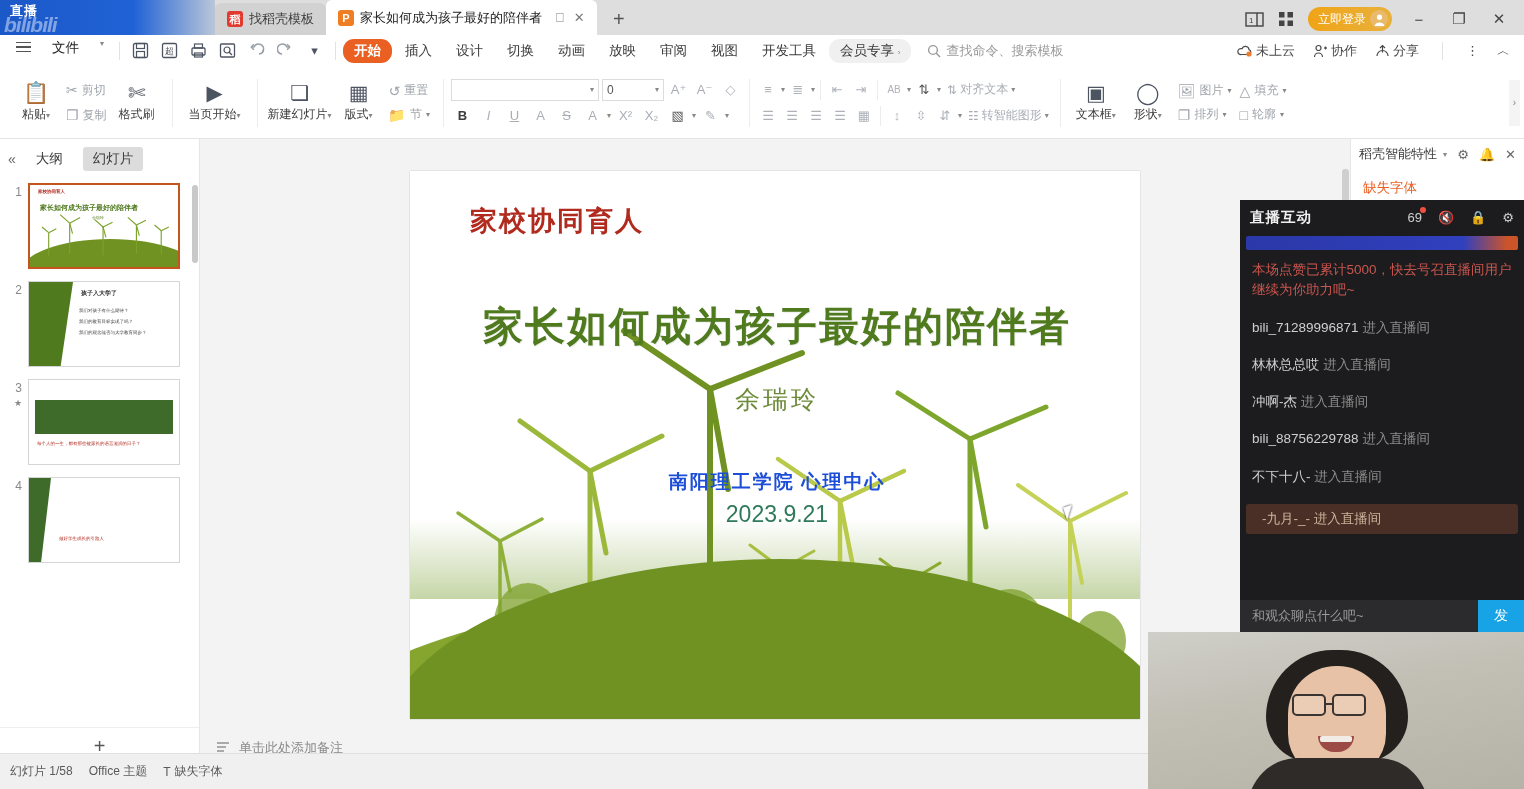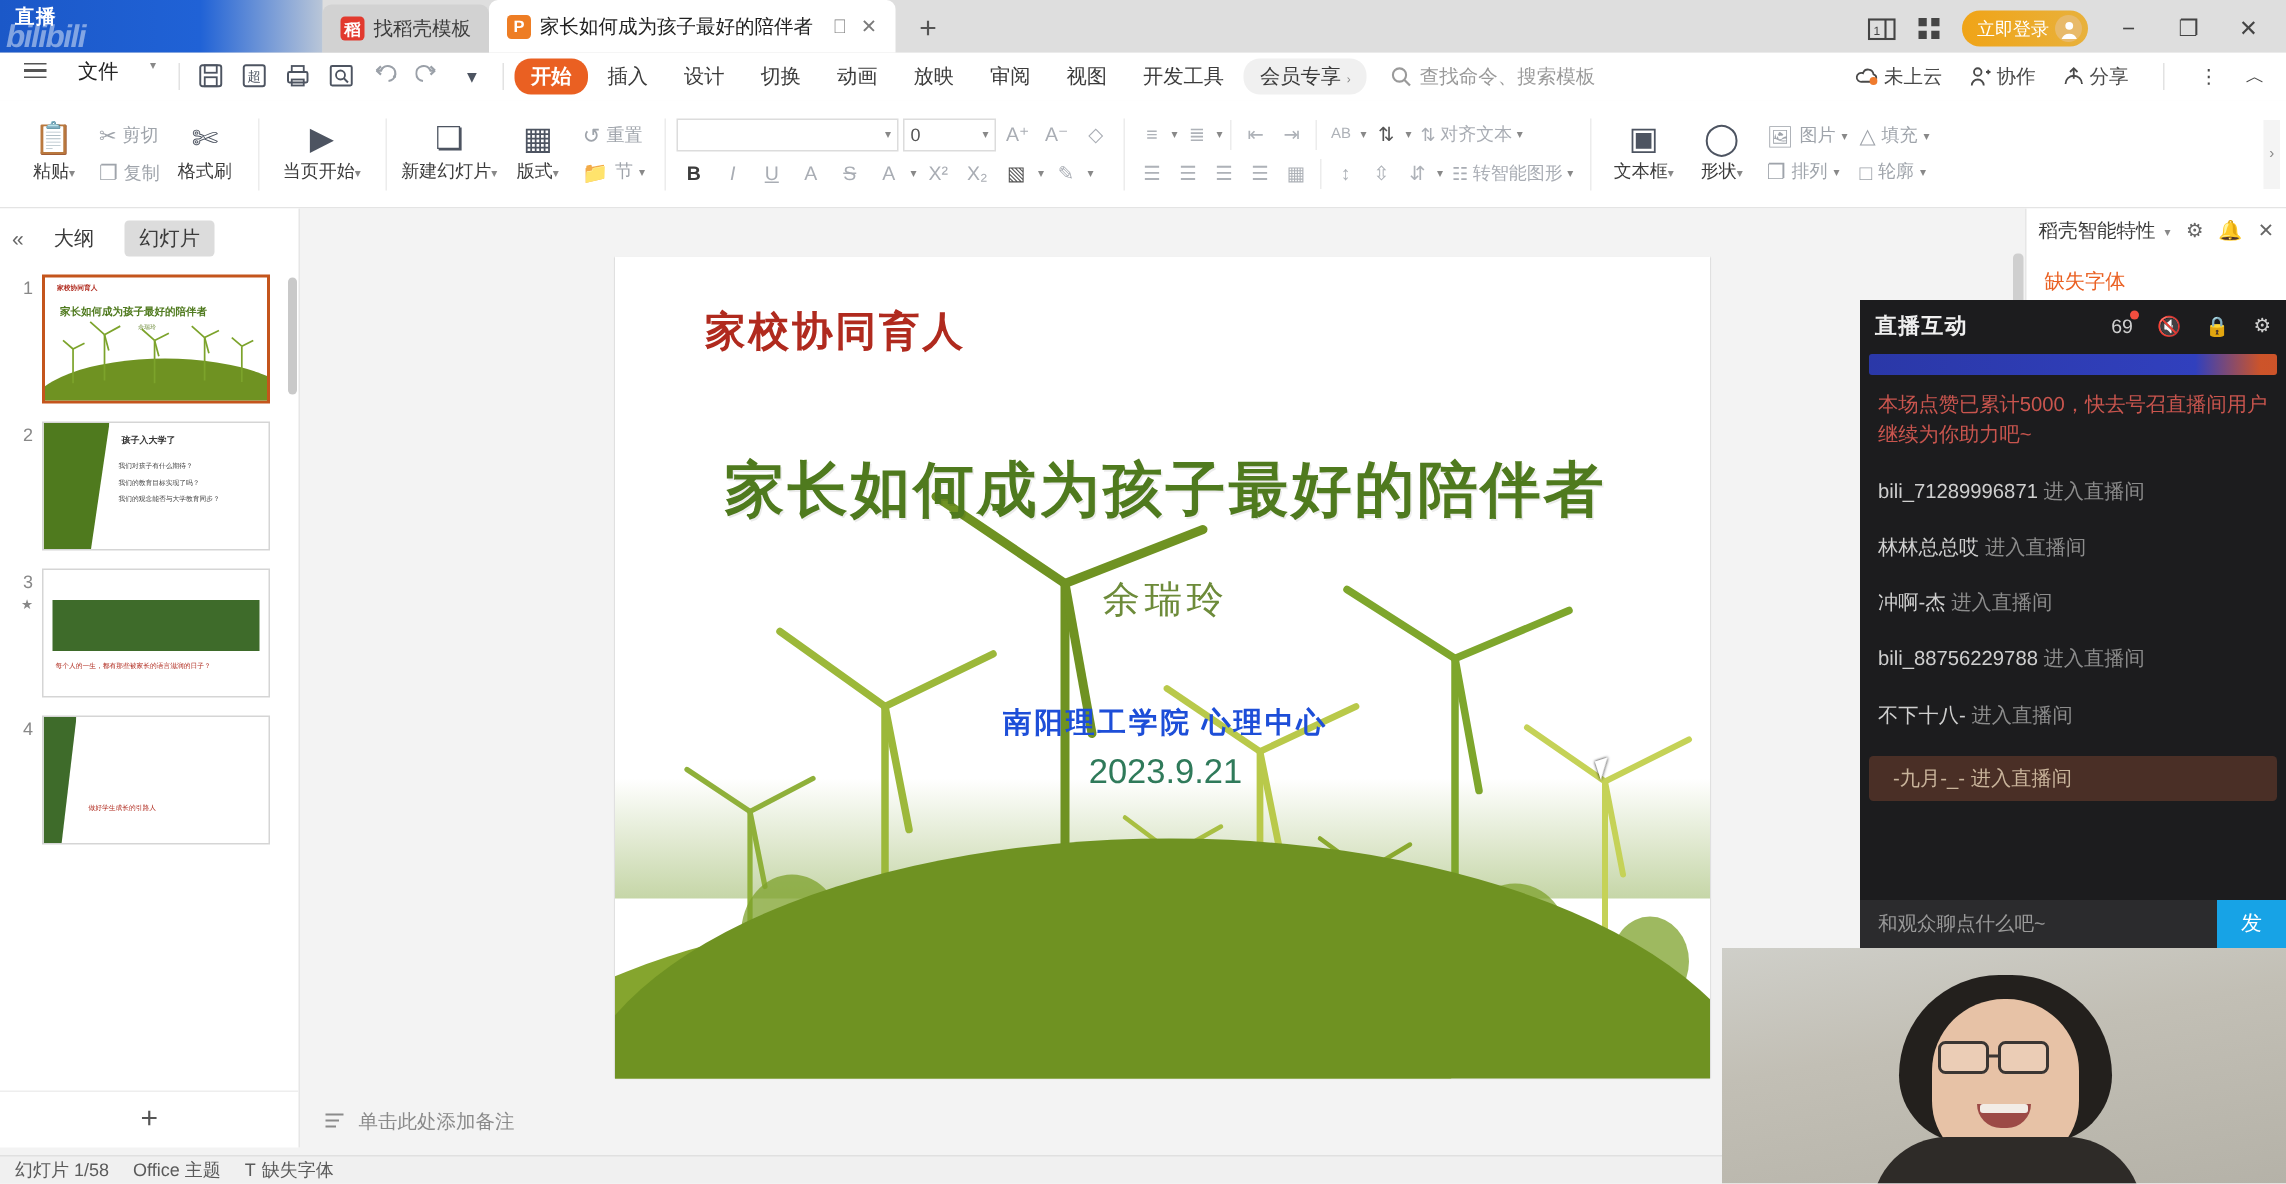--- a/index.html
+++ b/index.html
@@ -102,21 +102,21 @@
   .rp-sub { margin:8px 10px 4px 10px; font-size:12.5px; color:#444;}
   .rp-card { margin:0 8px; background:#fafafa; border:1px solid #ededed; height:46px; display:flex; align-items:center; justify-content:center; font-size:14px; color:#333; font-family:"Liberation Serif",serif;}
   .rp-font { margin:10px 10px 2px 10px; font-size:12.5px; color:#333;}
   .rp-small { margin:2px 10px; font-size:12px; color:#555;}
   .rp-bold { margin:2px 10px; font-size:13px; color:#111; font-weight:bold; font-family:"Liberation Serif",serif;}
   .rp-btn { position:absolute; left:8px; right:8px; bottom:74px; height:34px; background:#f04a23; border-radius:3px;}
   .rp-foot { position:absolute; left:0; right:0; bottom:44px; text-align:center; font-size:12px; color:#777;}
   .edgescroll { position:absolute; left:-9px; top:30px; width:7px; height:58px; background:#cfcfcf; border-radius:3px;}
 
   
-  .statusbar { position:absolute; left:0; right:0; bottom:0; height:19px; background:#f0f0f0; display:flex; align-items:center; gap:16px; padding:0 10px; font-size:12px; color:#5a5a5a; border-top:1px solid #e0e0e0;}
+  .statusbar { position:absolute; left:0; right:0; bottom:0; height:36px; background:#f0f0f0; display:flex; align-items:center; gap:16px; padding:0 10px; font-size:12px; color:#5a5a5a; border-top:1px solid #e0e0e0;}
   .sb-item { display:flex; align-items:center; gap:4px; white-space:nowrap;}
   .sb-right { margin-left:auto; display:flex; align-items:center; gap:14px;}
   .viewbtn { width:20px;height:16px;border:1.4px solid #6d7683; border-radius:2px;}
   .viewbtn.on { border-color:#3d4552; background:#e3e6ee;}
 
   
   .live { position:absolute; left:1240px; top:200px; width:284px; height:432px; background:#1c1c1e; color:#d8d8d8; overflow:hidden;}
   .live-head { height:34px; display:flex; align-items:center; padding:0 10px; gap:8px;}
   .live-title { font-size:14.5px; color:#efefef; font-weight:bold; letter-spacing:1px;}
   .live-head-icons { margin-left:auto; display:flex; align-items:center; gap:16px; color:#cfcfcf; font-size:13px;}

